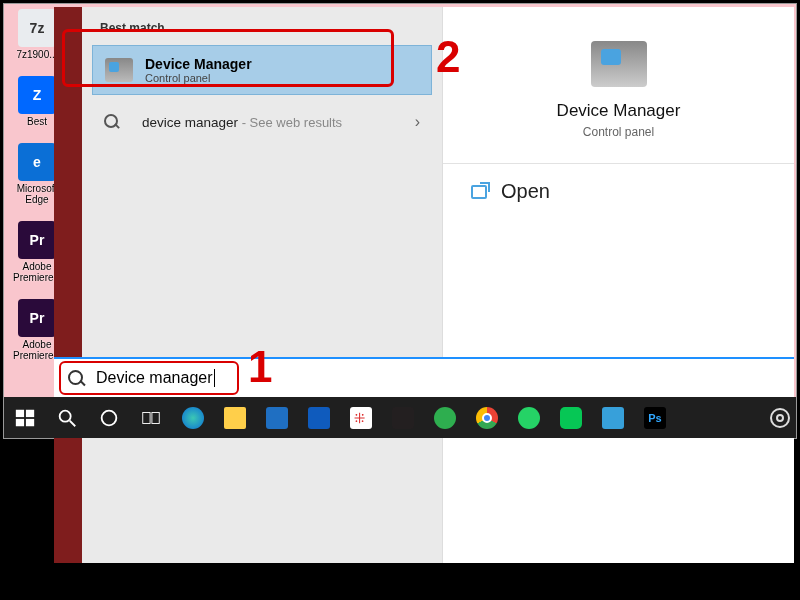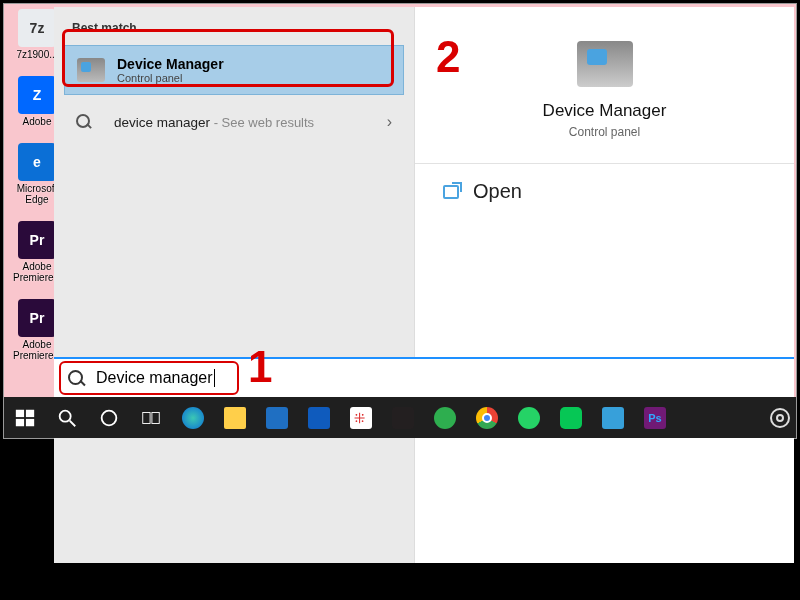--- a/index.html
+++ b/index.html
@@ -8,21 +8,21 @@
 
   .frame { position:absolute; left:3px; top:3px; width:794px; height:436px; background:#f9c6cd; border:1px solid #999; }
 
   
   .desktop-icons { position:absolute; left:7px; top:5px; display:flex; flex-direction:column; gap:16px; }
   .desk-item { display:flex; flex-direction:column; align-items:center; width:52px; }
   .desk-icon { width:38px; height:38px; border-radius:4px; display:flex; align-items:center; justify-content:center; color:#fff; font-size:14px; font-weight:bold; }
   .desk-label { font-size:10px; color:#000; text-align:center; text-shadow:0 0 2px #fff; margin-top:2px; line-height:11px; width:48px; overflow:hidden; }
 
   
-  .search-panel { position:absolute; left:50px; top:3px; width:740px; height:556px; background:#7f1d1d; display:flex; }
+  .search-panel { position:absolute; left:50px; top:3px; width:740px; height:556px; background:#7f1d1d; display:flex;padding-left:28px; }
   .left-col { width:360px; background:#eaeaea; padding:10px 0 0 0; position:relative; }
   .right-col { flex:1; background:#fff; border-left:1px solid #ddd; position:relative; }
 
   .sec-header { font-size:12px; font-weight:600; color:#333; padding:4px 18px 6px; }
 
   .best-match { margin:4px 10px; background:#a7cde8; border:1px solid #7db3d8; padding:10px 12px; display:flex; align-items:center; cursor:pointer; }
   .bm-icon { width:28px; height:24px; margin-right:12px; background:linear-gradient(#888,#bbb); border-radius:3px; position:relative; }
   .bm-icon::after{content:"";position:absolute;left:4px;top:4px;width:10px;height:10px;background:#4aa3e0;border-radius:2px;}
   .bm-text .t{ font-size:14px; font-weight:600; color:#000; }
   .bm-text .s{ font-size:11px; color:#444; }
@@ -72,21 +72,21 @@
 
 <div class="frame">
 
   <div class="desktop-icons">
     <div class="desk-item">
         <div class="desk-icon" style="background:#e9ecef;color:#333">7z</div>
         <div class="desk-label">7z1900...</div>
       </div>
     <div class="desk-item">
         <div class="desk-icon" style="background:#0068ff">Z</div>
-        <div class="desk-label">Adobe</div>
+        <div class="desk-label">Best</div>
       </div>
     <div class="desk-item">
         <div class="desk-icon" style="background:#0b6fd6">e</div>
         <div class="desk-label">Microsoft Edge</div>
       </div>
     <div class="desk-item">
         <div class="desk-icon" style="background:#2a0a3a">Pr</div>
         <div class="desk-label">Adobe Premiere...</div>
       </div>
     <div class="desk-item">
@@ -194,20 +194,20 @@
     <div class="tb-item">
         <div class="tb-icon" style="background:#25d366;border-radius:50%"></div>
       </div>
     <div class="tb-item">
         <div class="tb-icon" style="background:#06c755;border-radius:5px"></div>
       </div>
     <div class="tb-item">
         <div class="tb-icon" style="background:#37a0da;border-radius:3px"></div>
       </div>
     <div class="tb-item">
-        <div class="tb-icon" style="background:#701a75;color:#31a8ff;font-size:11px;font-weight:bold;display:flex;align-items:center;justify-content:center;border-radius:3px">Ps</div>
+        <div class="tb-icon" style="background:#000000;color:#31a8ff;font-size:11px;font-weight:bold;display:flex;align-items:center;justify-content:center;border-radius:3px">Ps</div>
       </div>
     <div class="sys-tray">
       <div class="tb-gear"></div>
     </div>
   </div>
 
 </div>
 
 </body></html>

